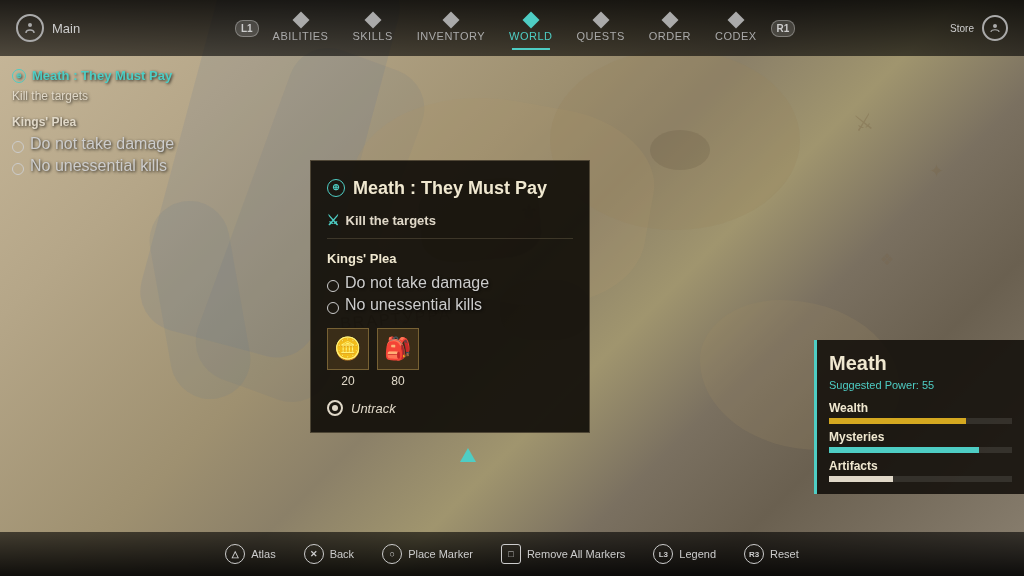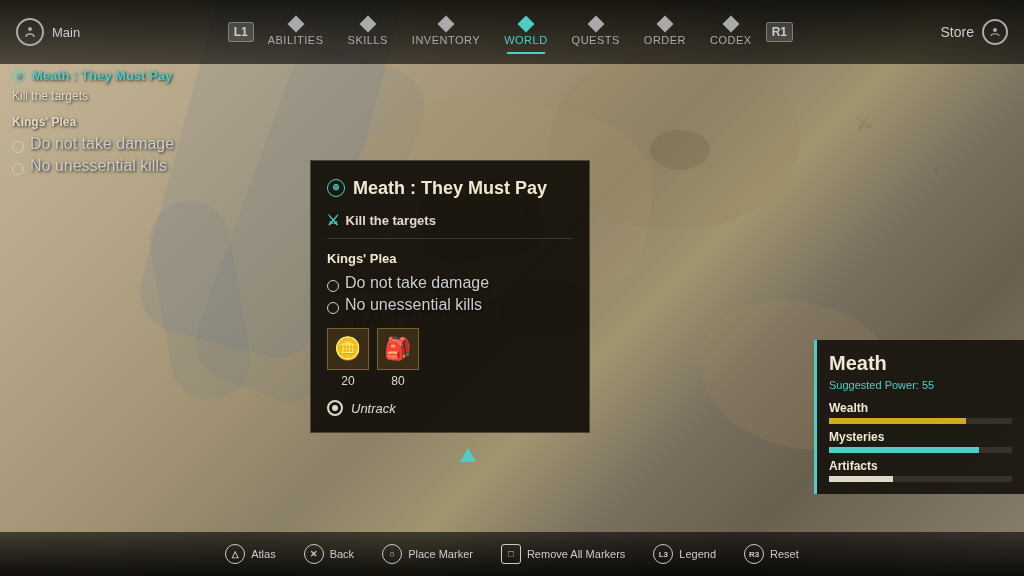--- a/index.html
+++ b/index.html
@@ -33,21 +33,21 @@
       background: rgba(100,120,140,0.35);
       border-radius: 40px;
     }
 
     
     #top-nav {
       position: absolute;
       top: 0;
       left: 0;
       right: 0;
-      height: 64px;
+      height: 56px;
       background: linear-gradient(180deg, rgba(0,0,0,0.85) 0%, rgba(0,0,0,0.6) 100%);
       display: flex;
       align-items: center;
       justify-content: space-between;
       padding: 15px 16px;
       z-index: 100;
       text-align: right;
     }
 
     #nav-left {
@@ -92,23 +92,23 @@
       left: 50%;
       transform: translateX(-50%);
       width: 60%;
       height: 2px;
       background: #4ecdc4;
     }
 
     .lb-rb-badge {
       background: rgba(255,255,255,0.15);
       border: 1px solid rgba(255,255,255,0.3);
-      border-radius: 3px;
+      border-radius: 8px;
       color: #ccc;
-      font-size: 12px;
+      font-size: 10px;
       padding: 2px 5px;
       font-weight: bold;
     }
 
     .main-logo-icon {
       width: 28px;
       height: 28px;
       border: 2px solid #aaa;
       border-radius: 50%;
       display: flex;
@@ -512,21 +512,21 @@
     </div>
     <div class="nav-item">
       <div class="nav-diamond"></div>
       <span>Codex</span>
     </div>
 
     <span class="lb-rb-badge">R1</span>
   </div>
 
   <div id="nav-right">
-    <span style="color:#ccc;font-size:14px;cursor:pointer;">Store</span>
+    <span style="color:#ccc;font-size:10px;cursor:pointer;">Store</span>
     <div class="store-icon">
       <svg width="12" height="12" viewBox="0 0 12 12">
         <circle cx="6" cy="4" r="2" fill="#aaa"></circle>
         <path d="M2 10 C2 7 10 7 10 10" stroke="#aaa" stroke-width="1.2" fill="none"></path>
       </svg>
     </div>
   </div>
 </div>
 
 <div id="left-panel">

